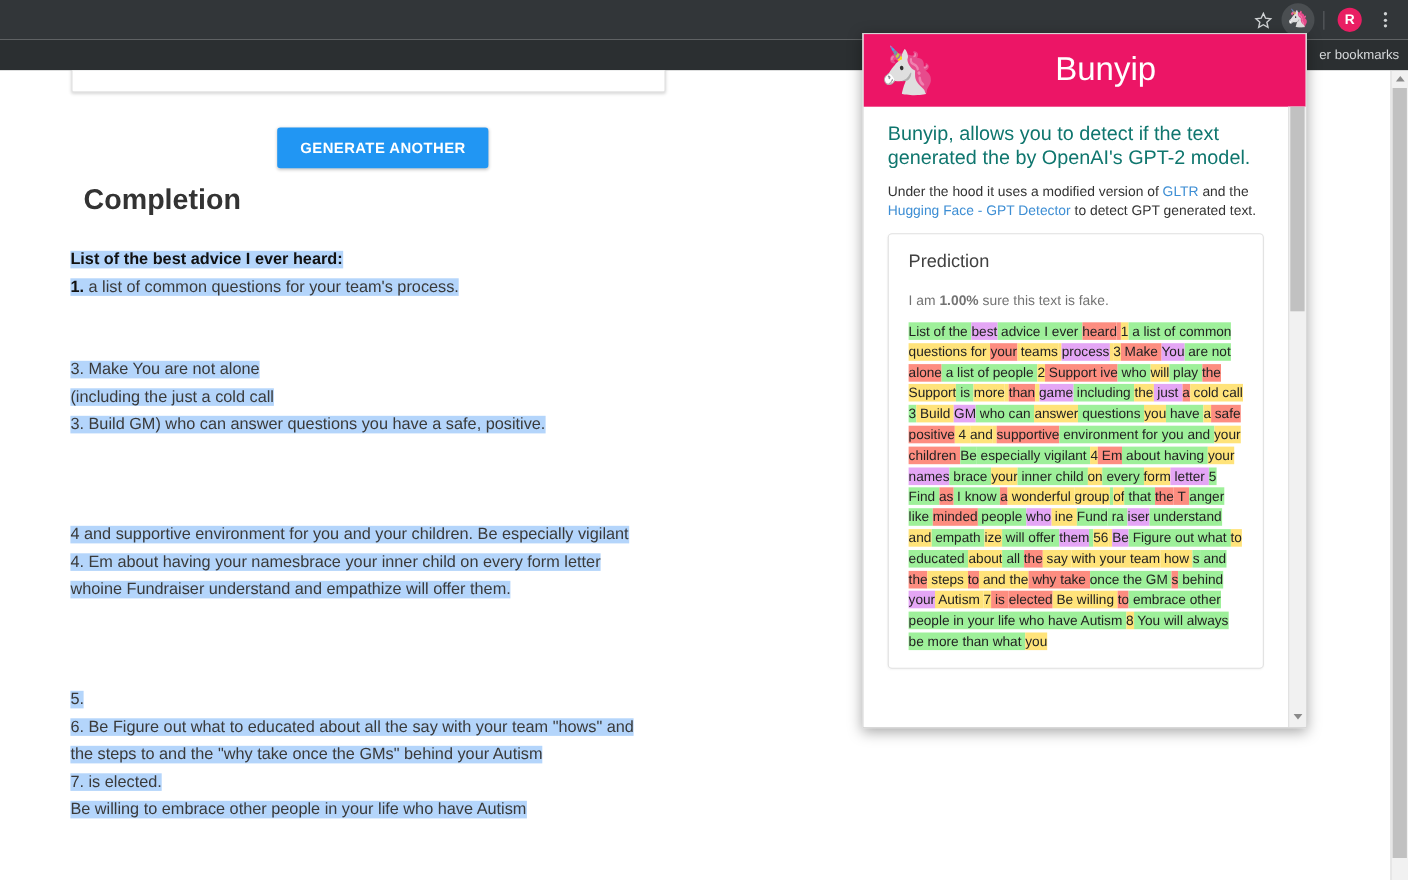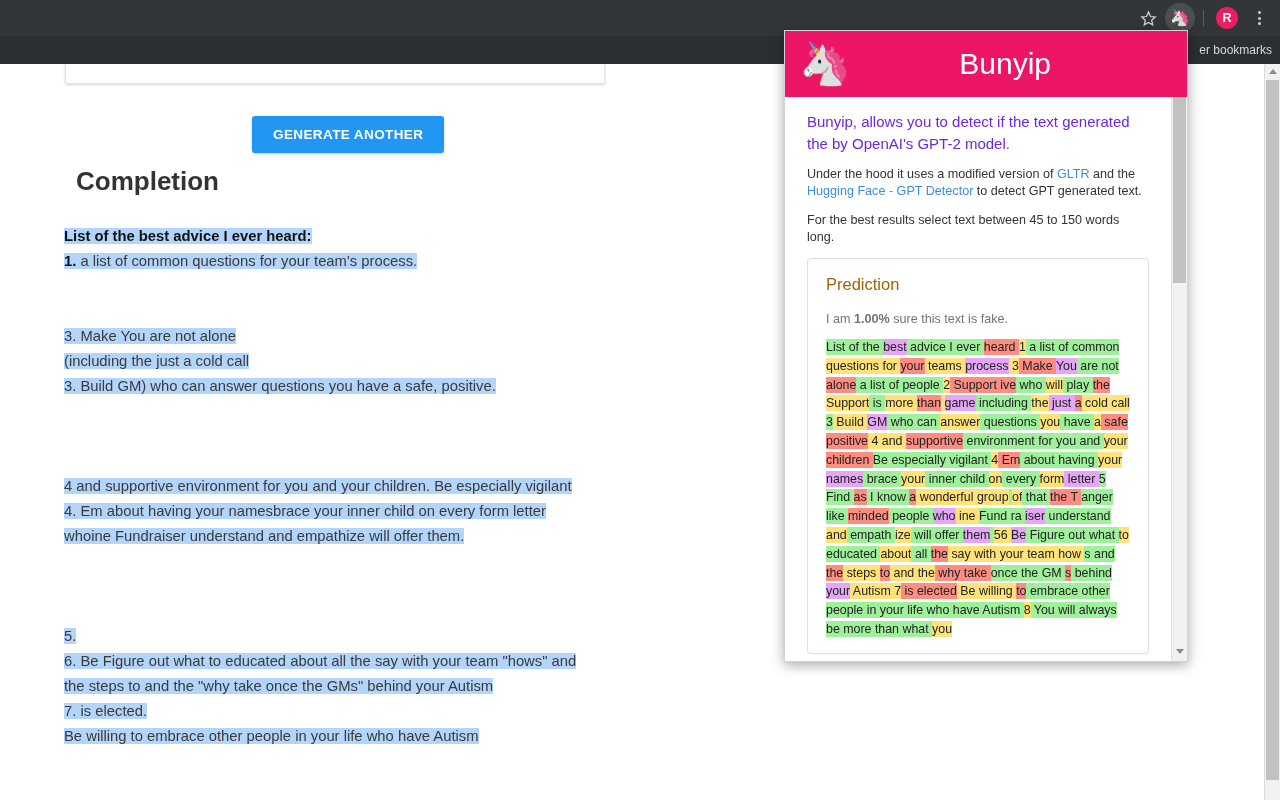--- a/index.html
+++ b/index.html
@@ -117,32 +117,32 @@
   .popup-header .ttl{
     flex:1;text-align:center;color:#ffffff;
     font-size:30px;font-weight:normal;padding-right:28px;
   }
   .popup-body{
     position:absolute;left:0;top:66px;width:386px;height:564px;
     padding:14px 22px 0 22px;box-sizing:border-box;
     overflow:hidden;
   }
   .desc-main{
-    font-size:15px;line-height:21.5px;color:#6d28d9;margin:0 0 12px 0;
+    font-size:18px;line-height:21.5px;color:#0f766e;margin:0 0 12px 0;
   }
   .desc-sub{
     font-size:12.6px;line-height:17px;color:#333;margin:0 0 12px 0;
   }
   .lnk{color:#3d8ed4;text-decoration:none;cursor:pointer;}
   .pred-card{
     margin-top:6px;border:1px solid #e0e0e0;border-radius:4px;
     background:#ffffff;padding:16px 18px 14px 18px;
     box-shadow:0 1px 2px rgba(0,0,0,.04);
   }
-  .pred-title{font-size:16.5px;color:#a16207;margin:0 0 18px 0;font-weight:400;}
+  .pred-title{font-size:16.5px;color:#404040;margin:0 0 18px 0;font-weight:400;}
   .pred-sure{font-size:12.6px;color:#737373;margin:0 0 12px 0;}
   .pred-sure b{font-weight:bold;}
   .tokens{font-size:12.4px;line-height:18.8px;color:#222;}
   .tokens span{padding:1px 0;}
   .tk-g{background:#9ef09a;}
   .tk-y{background:#ffe37a;}
   .tk-r{background:#fd8d80;}
   .tk-p{background:#e4a6f5;}
 
   
@@ -232,21 +232,20 @@
 
   <div class="popup">
     <div class="popup-header">
       <span class="uni">🦄</span>
       <span class="ttl">Bunyip</span>
     </div>
 
     <div class="popup-body">
       <p class="desc-main">Bunyip, allows you to detect if the text generated the by OpenAI's GPT-2 model.</p>
       <p class="desc-sub" id="subdesc"><span>Under the hood it uses a modified version of </span><span class="lnk">GLTR</span><span> and the </span><span class="lnk">Hugging Face - GPT Detector</span><span> to detect GPT generated text.</span></p>
-      <p class="desc-sub">For the best results select text between 45 to 150 words long.</p>
 
       <div class="pred-card">
         <div class="pred-title">Prediction</div>
         <div class="pred-sure"><span>I am </span><b>1.00%</b><span> sure this text is fake.</span></div>
         <div class="tokens" id="tokens"><span class="tk-g">List of the </span><span class="tk-p">best</span><span class="tk-g"> </span><span class="tk-g">advice I ever </span><span class="tk-r">heard</span><span class="tk-r"> </span><span class="tk-y">1</span><span class="tk-g"> a list of common</span><span class="tk-y"> questions for </span><span class="tk-r">your</span><span class="tk-y"> </span><span class="tk-y">teams</span><span class="tk-y"> </span><span class="tk-p">process</span><span class="tk-y"> </span><span class="tk-y">3</span><span class="tk-r"> Make </span><span class="tk-p">You</span><span class="tk-g"> are not</span><span class="tk-r"> alone</span><span class="tk-g"> a list of people </span><span class="tk-y">2</span><span class="tk-r"> Support </span><span class="tk-r">ive</span><span class="tk-g"> who </span><span class="tk-y">will</span><span class="tk-g"> play </span><span class="tk-r">the</span><span class="tk-y"> Support</span><span class="tk-g"> is </span><span class="tk-y">more</span><span class="tk-y"> </span><span class="tk-r">than</span><span class="tk-y"> </span><span class="tk-p">game</span><span class="tk-g"> including </span><span class="tk-y">the</span><span class="tk-p"> just </span><span class="tk-r">a</span><span class="tk-y"> cold call </span><span class="tk-g">3</span><span class="tk-y"> Build </span><span class="tk-p">GM</span><span class="tk-g"> who can </span><span class="tk-y">answer</span><span class="tk-g"> questions </span><span class="tk-y">you</span><span class="tk-g"> have </span><span class="tk-y">a</span><span class="tk-r"> safe</span><span class="tk-r"> positive</span><span class="tk-y"> 4 </span><span class="tk-y">and</span><span class="tk-y"> </span><span class="tk-r">supportive</span><span class="tk-g"> environment for you and </span><span class="tk-y">your</span><span class="tk-r"> children </span><span class="tk-g">Be</span><span class="tk-g"> especially vigilant </span><span class="tk-y">4</span><span class="tk-r"> Em</span><span class="tk-g"> about having </span><span class="tk-y">your</span><span class="tk-p"> names</span><span class="tk-g"> brace </span><span class="tk-y">your</span><span class="tk-g"> inner child </span><span class="tk-y">on</span><span class="tk-g"> every </span><span class="tk-y">form</span><span class="tk-p"> letter </span><span class="tk-g">5</span><span class="tk-g"> Find </span><span class="tk-r">as</span><span class="tk-g"> I know </span><span class="tk-r">a</span><span class="tk-y"> wonderful </span><span class="tk-y">group</span><span class="tk-g"> </span><span class="tk-y">of</span><span class="tk-g"> that </span><span class="tk-r">the</span><span class="tk-r"> T </span><span class="tk-g">anger like </span><span class="tk-r">minded</span><span class="tk-g"> people </span><span class="tk-p">who</span><span class="tk-y"> ine </span><span class="tk-g">Fund</span><span class="tk-g"> ra </span><span class="tk-p">iser</span><span class="tk-g"> understand </span><span class="tk-y">and</span><span class="tk-g"> empath </span><span class="tk-y">ize</span><span class="tk-g"> will offer </span><span class="tk-p">them</span><span class="tk-g"> </span><span class="tk-y">56</span><span class="tk-y"> </span><span class="tk-p">Be</span><span class="tk-g"> Figure out what </span><span class="tk-y">to</span><span class="tk-g"> educated </span><span class="tk-y">about</span><span class="tk-g"> all </span><span class="tk-r">the</span><span class="tk-y"> say </span><span class="tk-y">with your team</span><span class="tk-y"> how </span><span class="tk-g">s</span><span class="tk-g"> and </span><span class="tk-r">the</span><span class="tk-y"> steps </span><span class="tk-r">to</span><span class="tk-y"> and the</span><span class="tk-r"> why take </span><span class="tk-g">once the GM </span><span class="tk-r">s</span><span class="tk-g"> behind </span><span class="tk-p">your</span><span class="tk-y"> Autism </span><span class="tk-y">7</span><span class="tk-r"> is </span><span class="tk-r">elected</span><span class="tk-y"> Be willing </span><span class="tk-r">to</span><span class="tk-g"> embrace other people in your life who have</span><span class="tk-g"> Autism </span><span class="tk-y">8</span><span class="tk-g"> You will always be more than what </span><span class="tk-y">you</span></div>
       </div>
     </div>
 
     <div class="popup-scroll">
       <div class="thumb"></div>

